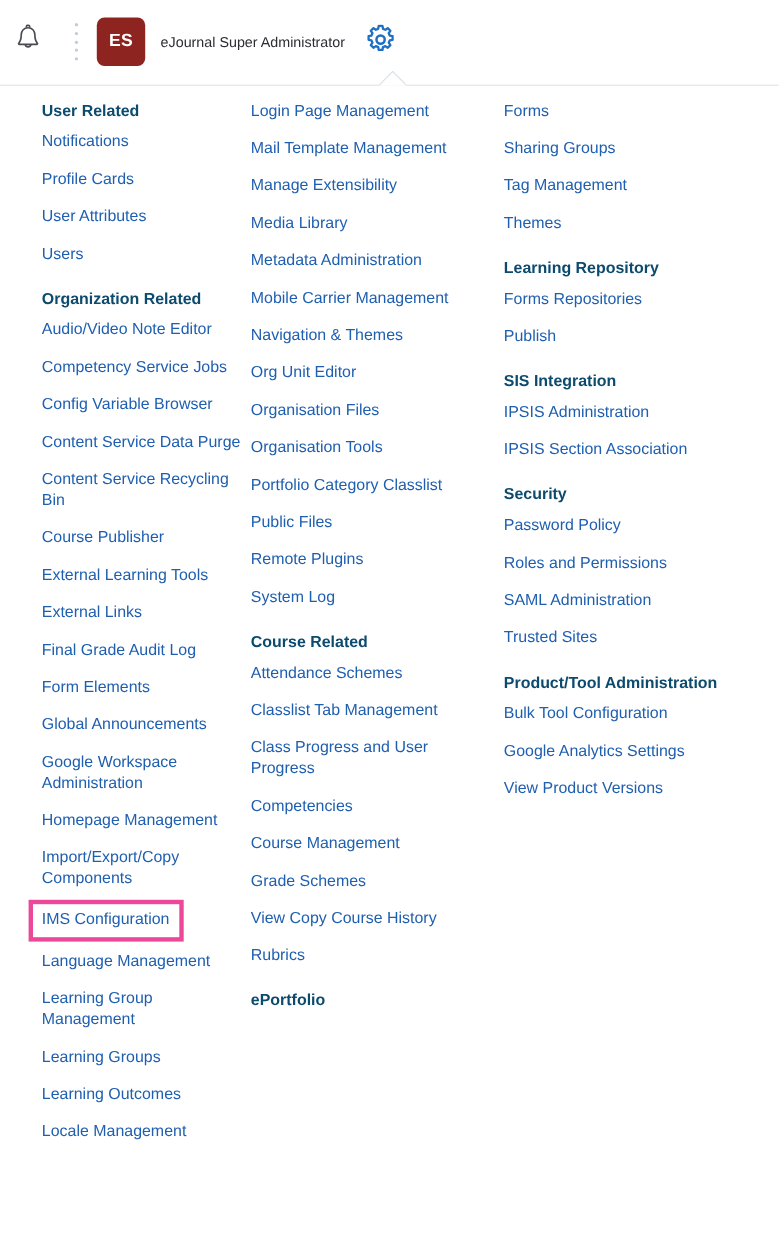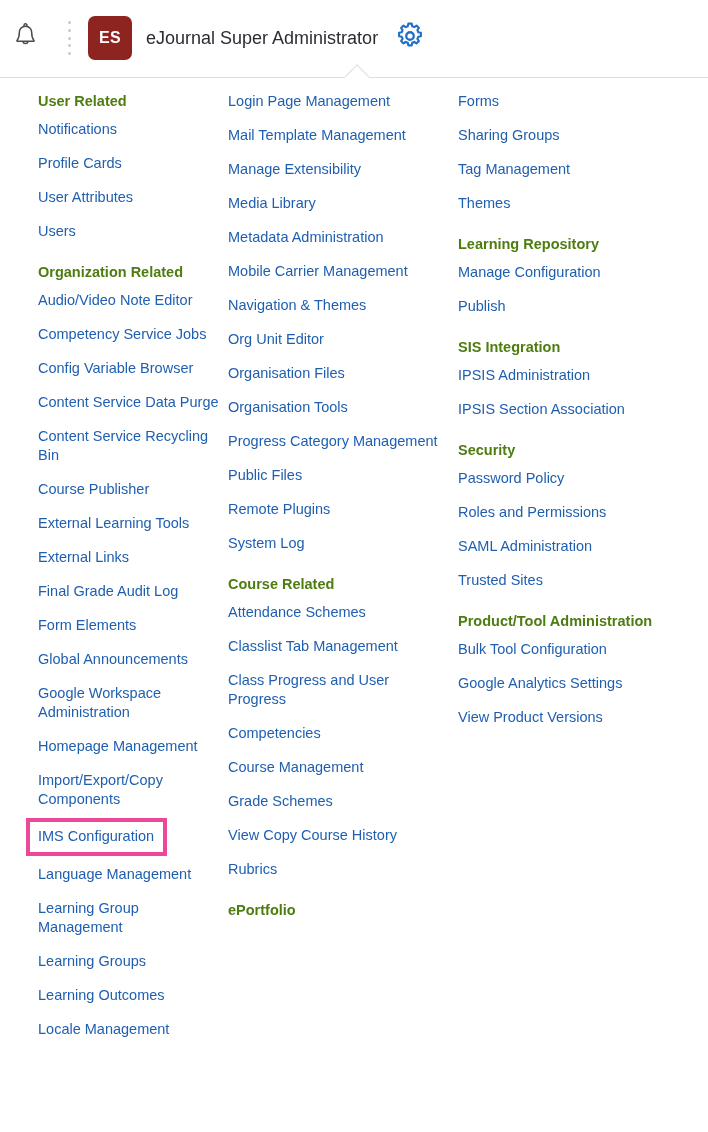--- a/index.html
+++ b/index.html
@@ -62,21 +62,21 @@
     font-weight: bold;
     display: flex;
     align-items: center;
     justify-content: center;
     letter-spacing: 0.3px;
     margin-top: -2px;
   }
 
   #user-name {
     margin-left: 14px;
-    font-size: 18px;
+    font-size: 13px;
     color: #2c2c33;
     white-space: nowrap;
     margin-top: -2px;
   }
 
   #gear-wrap {
     margin-left: 14px;
     width: 36px;
     height: 36px;
     display: flex;
@@ -129,21 +129,21 @@
   .column {
     padding-top: 0;
   }
   #col-1 { width: 220px; padding-left: 38px; }
   #col-2 { width: 219px; padding-left: 8px; }
   #col-3 { width: 231px; padding-left: 19px; }
 
   .section-title {
     font-size: 14.5px;
     font-weight: bold;
-    color: #4d7c0f;
+    color: #0c4a6e;
     line-height: 19px;
     margin-top: 22px;
     margin-bottom: 9px;
   }
   .column .section-title:first-child { margin-top: 0; }
 
   .menu-link {
     display: block;
     font-size: 14.5px;
     line-height: 19px;
@@ -208,42 +208,42 @@
       <a class="menu-link" href="#">Login Page Management</a>
       <a class="menu-link" href="#">Mail Template Management</a>
       <a class="menu-link" href="#">Manage Extensibility</a>
       <a class="menu-link" href="#">Media Library</a>
       <a class="menu-link" href="#">Metadata Administration</a>
       <a class="menu-link" href="#">Mobile Carrier Management</a>
       <a class="menu-link" href="#">Navigation &amp; Themes</a>
       <a class="menu-link" href="#">Org Unit Editor</a>
       <a class="menu-link" href="#">Organisation Files</a>
       <a class="menu-link" href="#">Organisation Tools</a>
-      <a class="menu-link" href="#">Progress Category Management</a>
+      <a class="menu-link" href="#">Portfolio Category Classlist</a>
       <a class="menu-link" href="#">Public Files</a>
       <a class="menu-link" href="#">Remote Plugins</a>
       <a class="menu-link" href="#">System Log</a>
       <div class="section-title">Course Related</div>
       <a class="menu-link" href="#">Attendance Schemes</a>
       <a class="menu-link" href="#">Classlist Tab Management</a>
       <a class="menu-link" href="#">Class Progress and User Progress</a>
       <a class="menu-link" href="#">Competencies</a>
       <a class="menu-link" href="#">Course Management</a>
       <a class="menu-link" href="#">Grade Schemes</a>
       <a class="menu-link" href="#">View Copy Course History</a>
       <a class="menu-link" href="#">Rubrics</a>
       <div class="section-title">ePortfolio</div>
     </div>
   <div class="column" id="col-3">
       <a class="menu-link" href="#">Forms</a>
       <a class="menu-link" href="#">Sharing Groups</a>
       <a class="menu-link" href="#">Tag Management</a>
       <a class="menu-link" href="#">Themes</a>
       <div class="section-title">Learning Repository</div>
-      <a class="menu-link" href="#">Manage Configuration</a>
+      <a class="menu-link" href="#">Forms Repositories</a>
       <a class="menu-link" href="#">Publish</a>
       <div class="section-title">SIS Integration</div>
       <a class="menu-link" href="#">IPSIS Administration</a>
       <a class="menu-link" href="#">IPSIS Section Association</a>
       <div class="section-title">Security</div>
       <a class="menu-link" href="#">Password Policy</a>
       <a class="menu-link" href="#">Roles and Permissions</a>
       <a class="menu-link" href="#">SAML Administration</a>
       <a class="menu-link" href="#">Trusted Sites</a>
       <div class="section-title">Product/Tool Administration</div>

